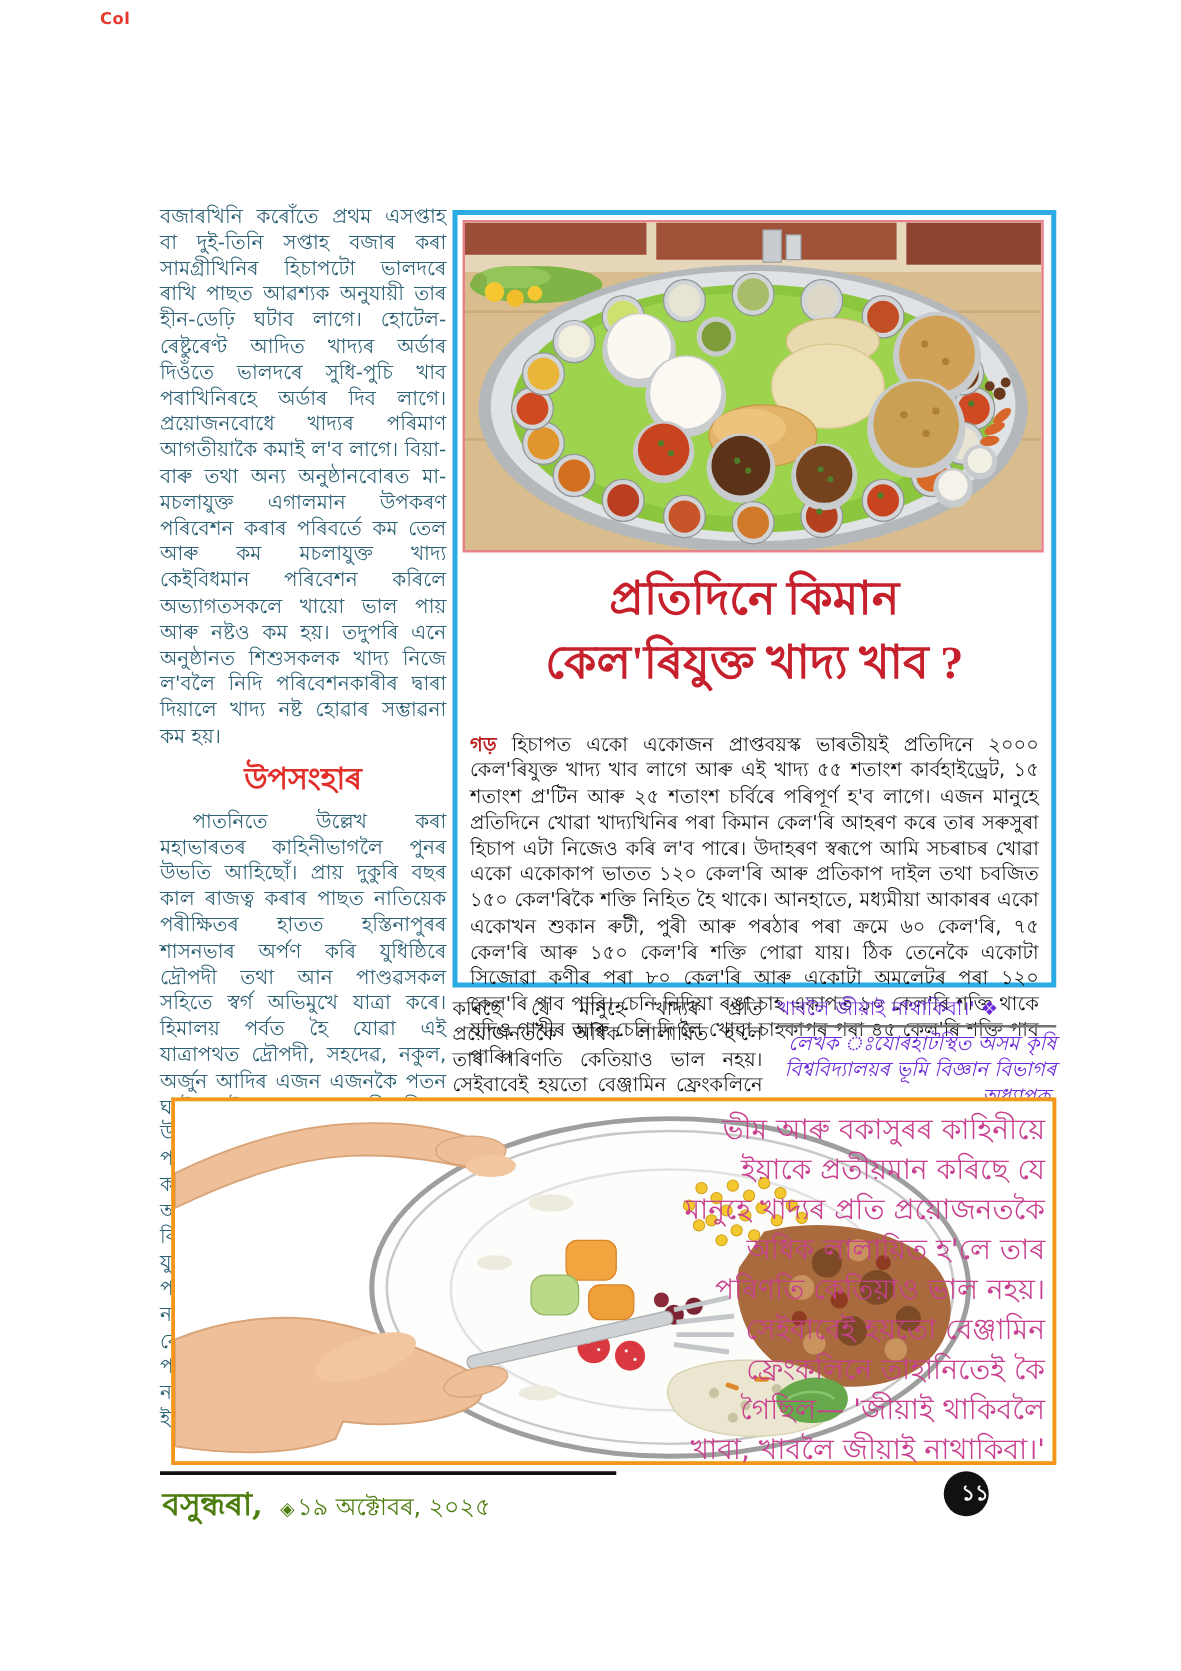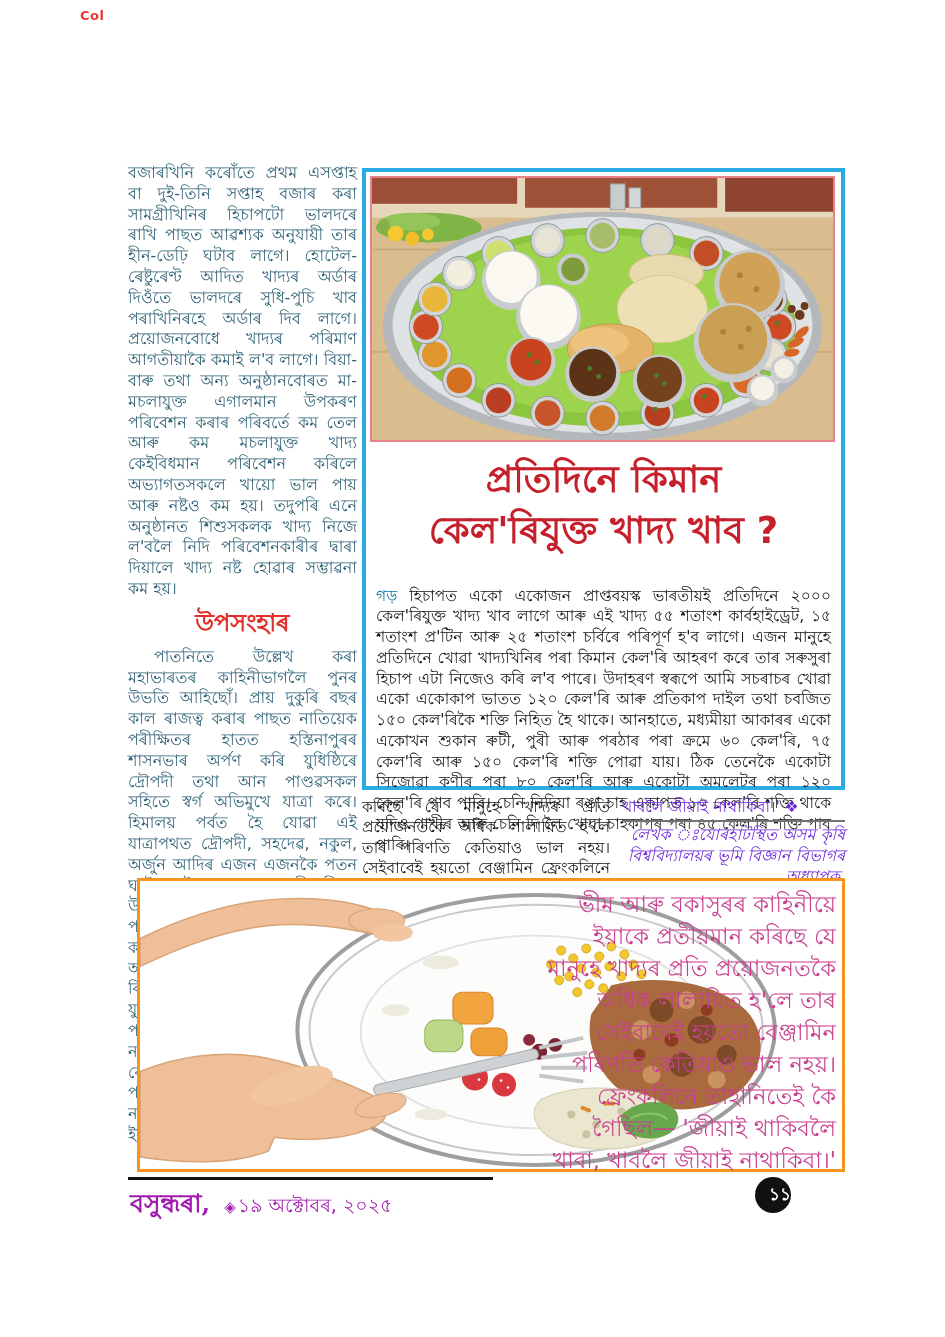--- a/index.html
+++ b/index.html
@@ -14,44 +14,44 @@
   #left-col{left:128px;top:163px;width:229px;color:#2e6175;}
   #left-col .para{font-size:16px;line-height:1.3;text-align:justify;margin:0;}
   #left-col .para.indent{text-indent:26px;}
   #left-col .sub-heading{color:#e32f2a;font-weight:bold;font-size:24px;text-align:center;margin:4px 0 3px 0;}
 
   
   #article-box{left:362px;top:168px;width:475px;height:614px;border:4px solid #2aabe3;background:#fff;}
   #thali-photo-frame{position:absolute;left:4px;top:4px;width:465px;height:266px;border:2px solid #e8828a;box-sizing:border-box;}
   #thali-photo-frame svg{display:block;width:100%;height:100%;}
   #headline{position:absolute;left:0;top:282px;width:100%;text-align:center;color:#c5202b;font-weight:bold;
-            font-size:37px;line-height:1.38;}
+            font-size:37px;line-height:1.38;font-family:Liberation Serif, serif;}
   #article-body{position:absolute;left:10px;top:398px;width:455px;font-size:15.5px;line-height:1.34;
                 text-align:justify;color:#151515;}
-  #article-body .lead{color:#0369a1;font-weight:normal;}
+  #article-body .lead{color:#b91c1c;font-weight:bold;}
 
   
   #continuation{left:362px;top:797px;width:483px;display:flex;gap:12px;}
   #cont-left{width:248px;font-size:15.5px;line-height:1.32;text-align:justify;color:#151515;}
   #cont-right{width:223px;font-size:15.5px;color:#6d28d9;}
   #cont-right .first-line{line-height:1.32;margin-bottom:2px;}
   #credit{border-top:2px solid #737373;margin-top:3px;padding-top:3px;font-style:italic;
           font-family:"DejaVu Serif","Liberation Serif",serif;text-align:right;font-size:16px;line-height:1.3;}
   #phone-line{text-align:right;padding-right:26px;margin-top:3px;font-size:15px;}
 
   
   #quote-box{left:137px;top:878px;width:702px;height:288px;border:3px solid #f7941d;background:#bef264;}
   #plate-photo{position:absolute;left:0;top:0;width:100%;height:100%;}
   #plate-photo svg{display:block;width:100%;height:100%;}
   #quote-text{position:absolute;right:6px;top:8px;width:322px;text-align:right;color:#c8408f;
               font-size:22.5px;line-height:1.42;font-weight:500;}
 
   
   #footer-rule{left:128px;top:1177px;width:365px;height:3px;background:#111;}
-  #footer-text{left:130px;top:1184px;font-size:19px;color:#a21caf;white-space:nowrap;}
+  #footer-text{left:130px;top:1184px;font-size:19px;color:#4d7c0f;white-space:nowrap;}
   #footer-text .paper{font-weight:bold;font-size:25px;font-family:"DejaVu Serif","Liberation Serif",serif;}
   #footer-text .orn{font-size:15px;padding:0 2px 0 14px;}
   #page-circle{left:755px;top:1177px;width:36px;height:36px;border-radius:50%;background:#111;color:#fff;
                display:flex;align-items:center;justify-content:flex-end;font-size:17px;font-weight:bold;}
 </style>
 </head>
 <body>
 
 <div id="page">
 
@@ -313,22 +313,22 @@
         <path d="M0,192 C38,176 84,170 124,178 C164,186 198,200 228,214 C248,224 250,238 236,246 C210,260 170,263 134,258 L128,272 C98,284 52,286 0,278 Z" fill="#eebf98" stroke="#d8a478" stroke-width="1.5"></path>
         <ellipse cx="152" cy="206" rx="42" ry="16" fill="#f2c7a0" transform="rotate(-18 152 206)"></ellipse>
         <ellipse cx="240" cy="226" rx="26" ry="11" fill="#eebf98" stroke="#d8a478" stroke-width="1" transform="rotate(-14 240 226)"></ellipse>
       </svg>
     </div>
     <div id="quote-text">
       <div>ভীম আৰু বকাসুৰৰ কাহিনীয়ে</div>
       <div>ইয়াকে প্ৰতীয়মান কৰিছে যে</div>
       <div>মানুহে খাদ্যৰ প্ৰতি প্ৰয়োজনতকৈ</div>
       <div>অধিক  লালায়িত হ'লে তাৰ</div>
+      <div>পৰিণতি কেতিয়াও ভাল নহয়।</div>
       <div>সেইবাবেই হয়তো বেঞ্জামিন</div>
-      <div>পৰিণতি কেতিয়াও ভাল নহয়।</div>
       <div>ফ্ৰেংকলিনে  তাহানিতেই কৈ</div>
       <div>গৈছিল— 'জীয়াই থাকিবলৈ</div>
       <div>খাবা, খাবলৈ জীয়াই নাথাকিবা।'</div>
     </div>
   </div>
 
   <div id="footer-rule" class="abs"></div>
   <div id="footer-text" class="abs">
     <span class="paper">বসুন্ধৰা,</span><span class="orn">◈</span><span>১৯ অক্টোবৰ, ২০২৫</span>
   </div>

